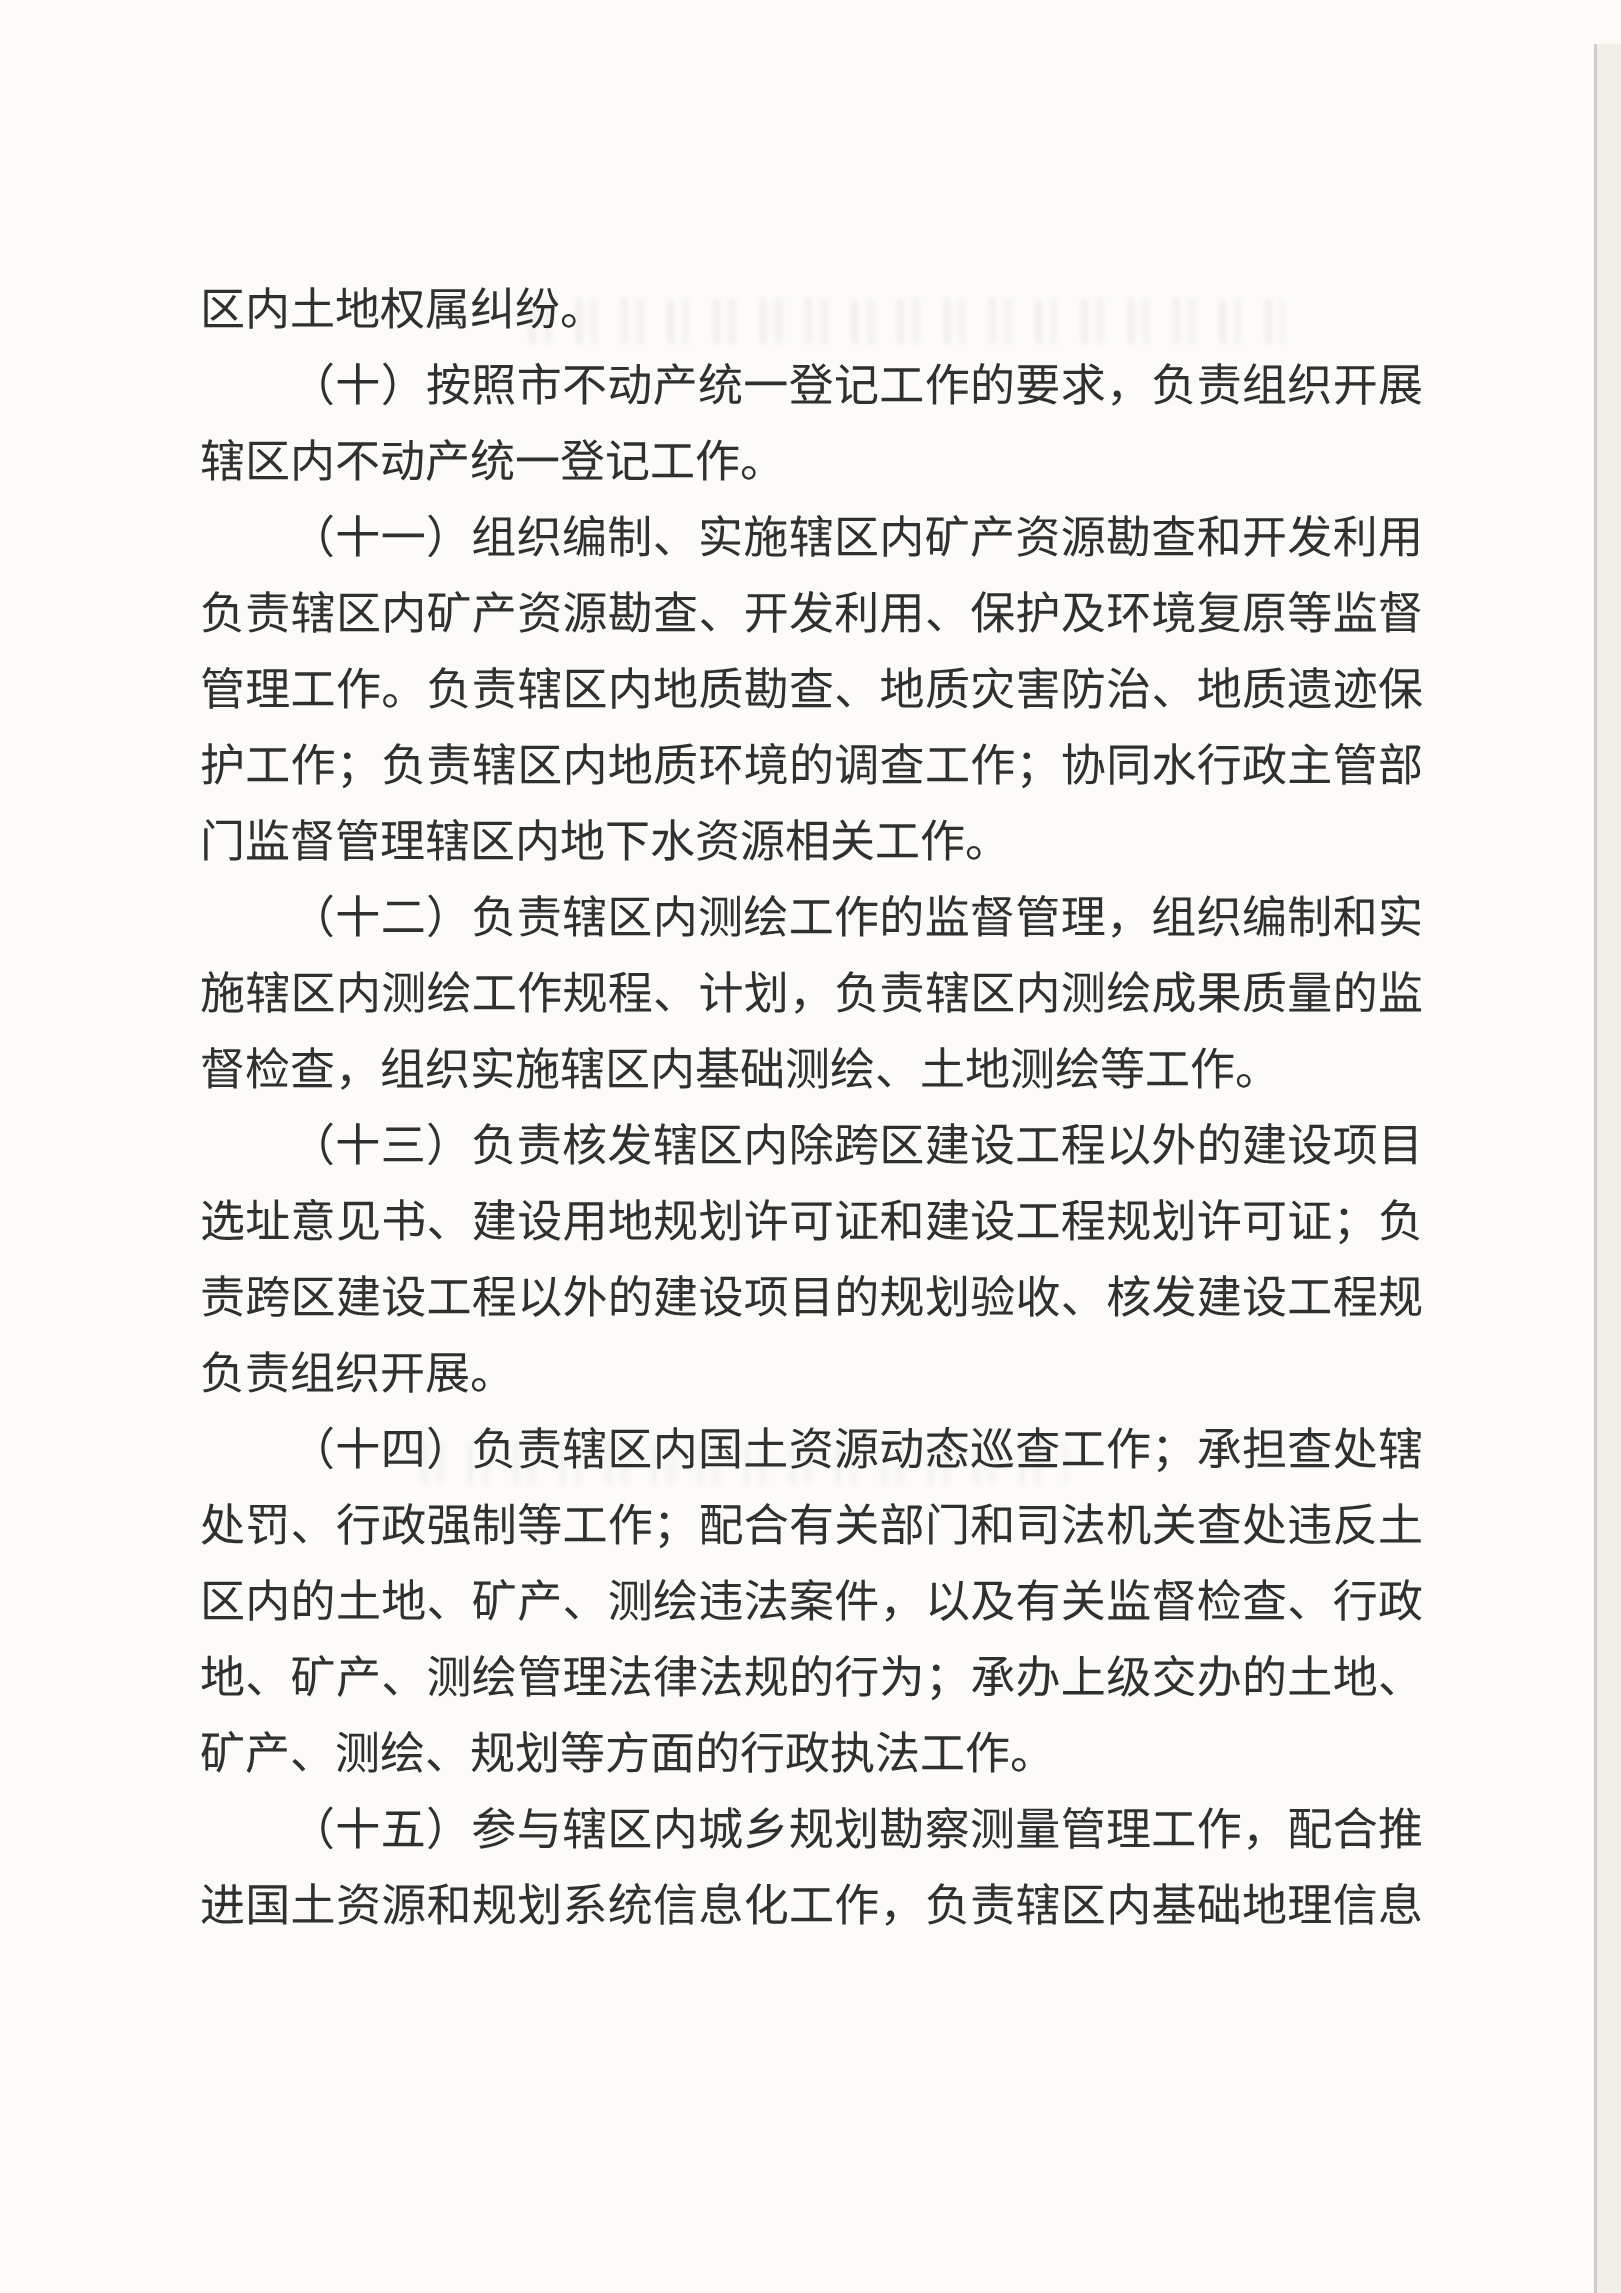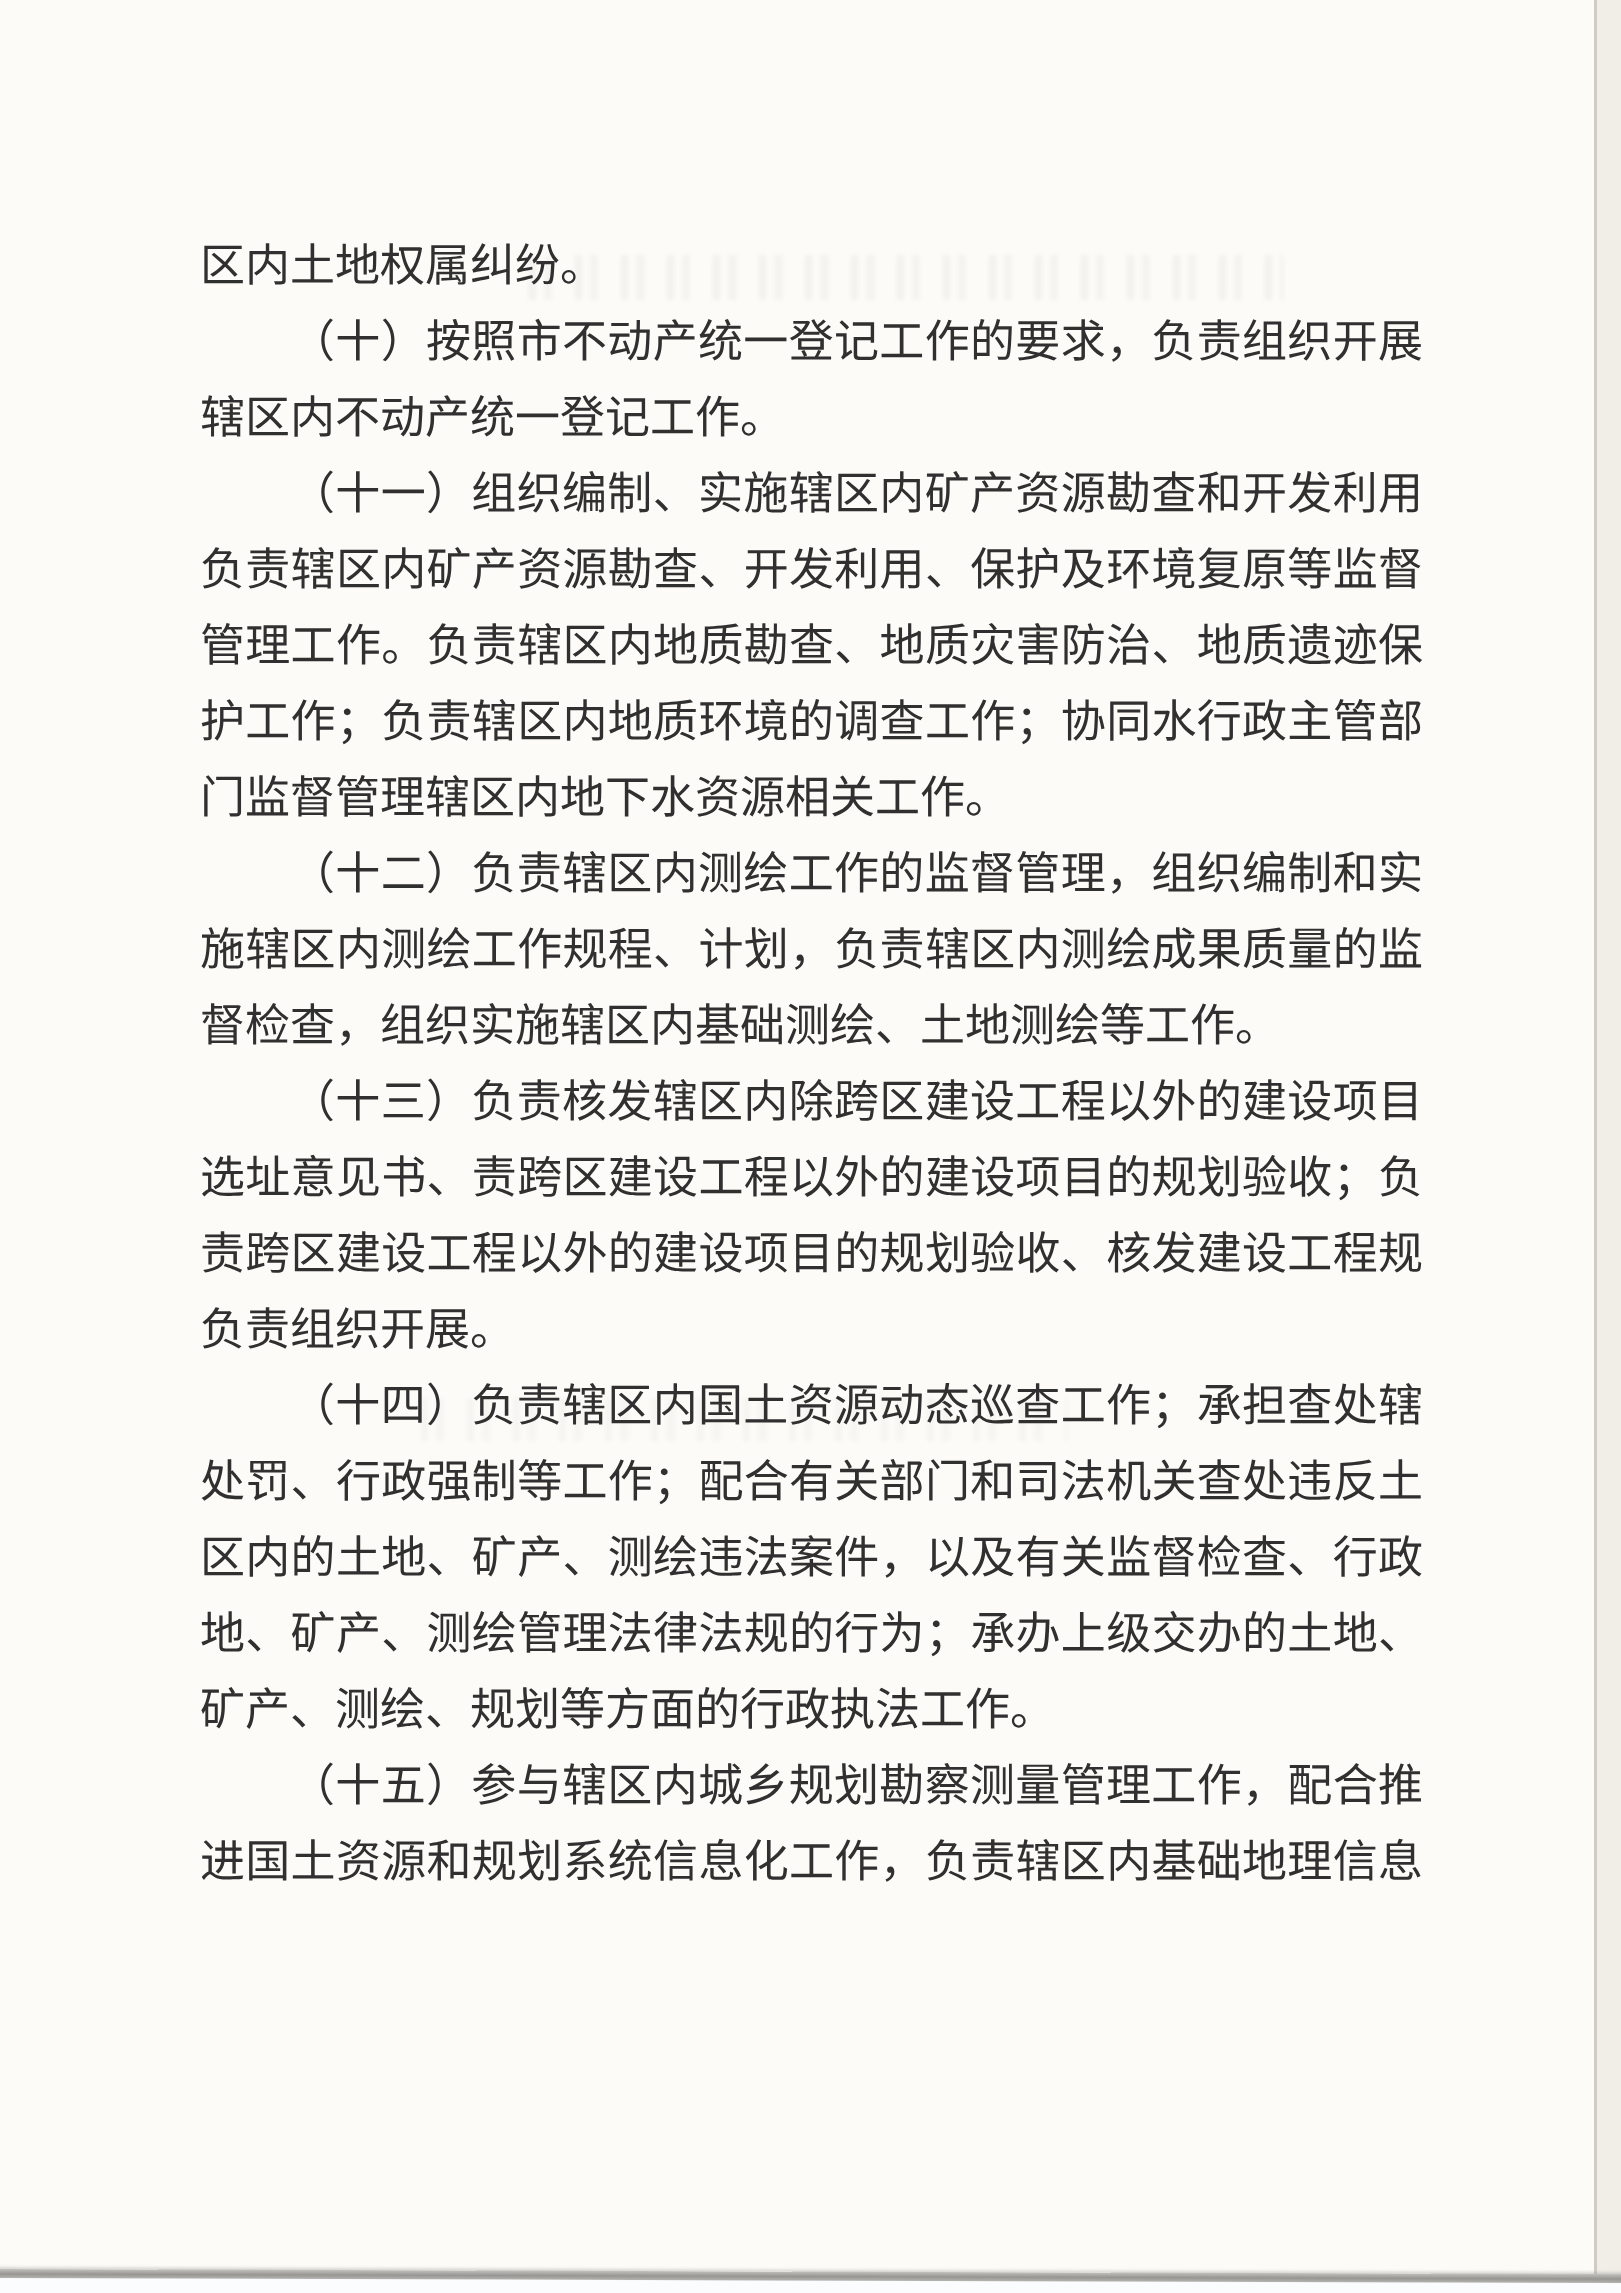--- a/index.html
+++ b/index.html
@@ -1,21 +1,21 @@
 <!DOCTYPE html>
 <html lang="zh-CN"><head>
 <meta charset="utf-8">
 <style>
   html,body{margin:0;padding:0;}
   body{
     width:1621px;height:2294px;position:relative;overflow:hidden;
     background:#fcfbf7;
     font-family:"Liberation Serif","DejaVu Serif",serif;
   }
-  .page{position:absolute;inset:0;}
+  .page{position:absolute;inset:0;margin-top:44px;}
   
   .text-block{
     position:absolute;left:200px;top:228px;width:1223px;
   }
   .paragraph{margin:0;padding:0;}
   .line{
     height:76px;line-height:76px;font-size:45px;color:#303030;
     text-align:justify;text-justify:inter-character;
     white-space:nowrap;
   }
@@ -64,21 +64,21 @@
         <div class="line fill">护工作；负责辖区内地质环境的调查工作；协同水行政主管部</div>
         <div class="line end">门监督管理辖区内地下水资源相关工作。</div>
       </div>
       <div class="paragraph">
         <div class="line fill indent">（十二）负责辖区内测绘工作的监督管理，组织编制和实</div>
         <div class="line fill">施辖区内测绘工作规程、计划，负责辖区内测绘成果质量的监</div>
         <div class="line end">督检查，组织实施辖区内基础测绘、土地测绘等工作。</div>
       </div>
       <div class="paragraph">
         <div class="line fill indent">（十三）负责核发辖区内除跨区建设工程以外的建设项目</div>
-        <div class="line fill">选址意见书、责跨区建设工程以外的建设项目的规划验收；负</div>
+        <div class="line fill">选址意见书、建设用地规划许可证和建设工程规划许可证；负</div>
         <div class="line fill">责跨区建设工程以外的建设项目的规划验收、核发建设工程规</div>
         <div class="line end">负责组织开展。</div>
       </div>
       <div class="paragraph">
         <div class="line fill indent">（十四）负责辖区内国土资源动态巡查工作；承担查处辖</div>
         <div class="line fill">处罚、行政强制等工作；配合有关部门和司法机关查处违反土</div>
         <div class="line fill">区内的土地、矿产、测绘违法案件，以及有关监督检查、行政</div>
         <div class="line fill">地、矿产、测绘管理法律法规的行为；承办上级交办的土地、</div>
         <div class="line end">矿产、测绘、规划等方面的行政执法工作。</div>
       </div>

